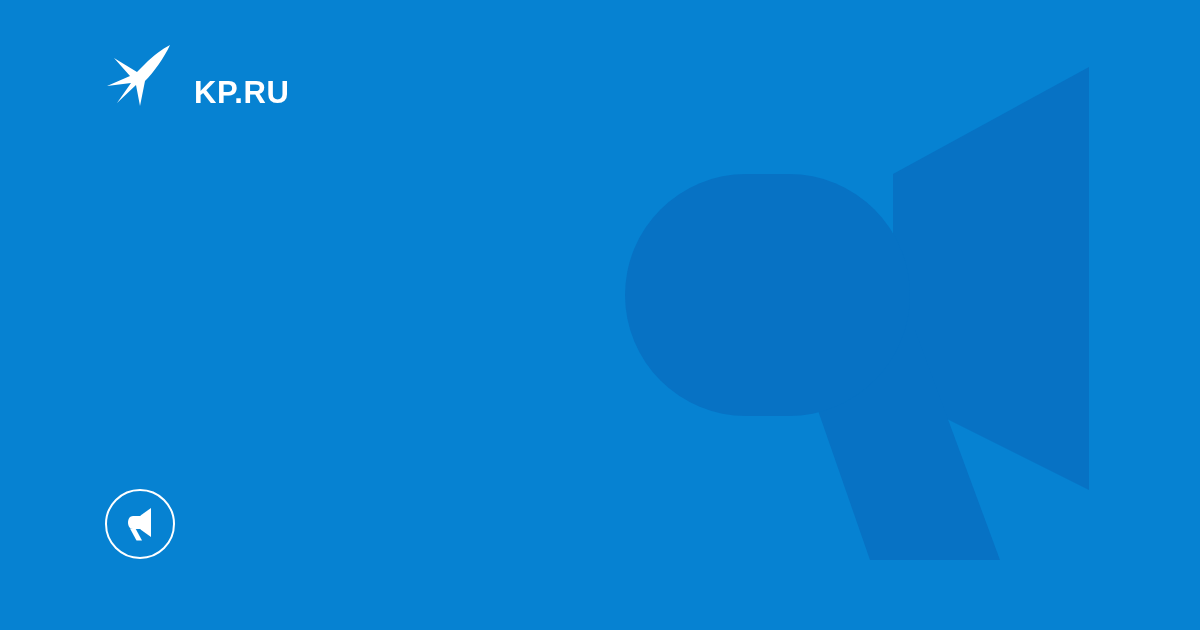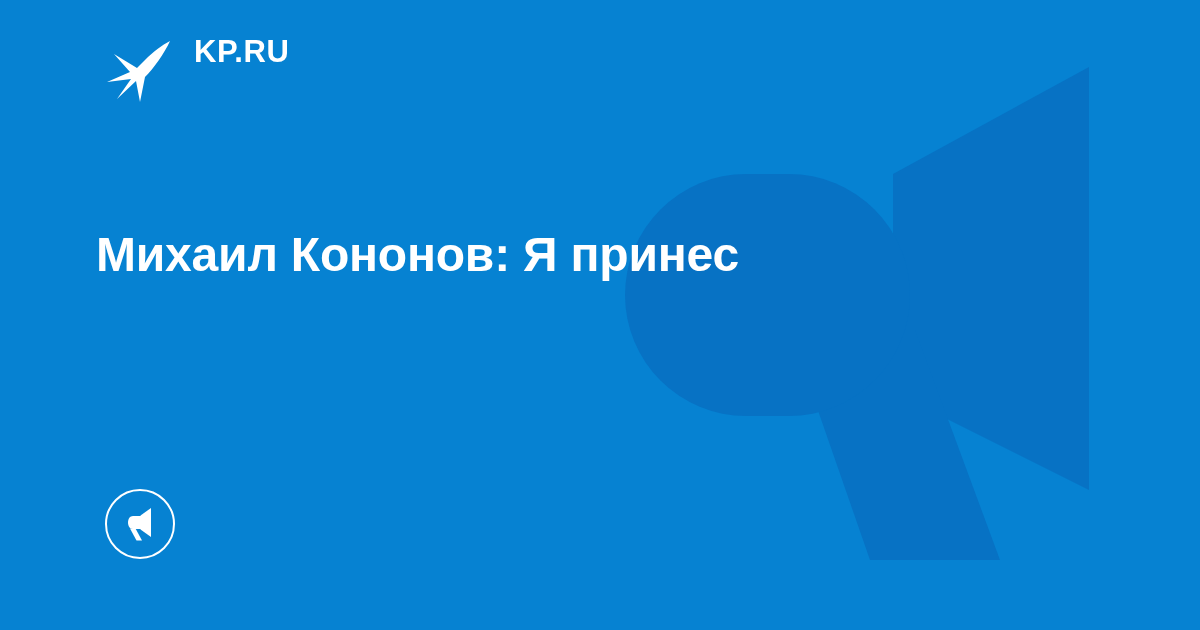--- a/index.html
+++ b/index.html
@@ -26,21 +26,21 @@
     height: 630px;
     pointer-events: none;
   }
 
   
   .brand {
     position: absolute;
     left: 104px;
     top: 36px;
     display: flex;
-    align-items: flex-start;
+    align-items: flex-end;
     height: 72px;
   }
   .brand-bird {
     width: 68px;
     height: 68px;
     display: block;
     flex: 0 0 auto;
   }
   .brand-name {
     margin-left: 22px;
@@ -101,21 +101,20 @@
   </svg>
 
   <div class="brand">
     <svg class="brand-bird" viewBox="0 0 68 68" aria-hidden="true">
       <path fill="#ffffff" d="M66 5 C58 9 49 16 41 24 L33 32 L10 18 L26 36 L3 46 L27 43 L13 63 L32 45 L36 66 L41 41 C50 32 60 18 66 5 Z"></path>
     </svg>
     <span class="brand-name">KP.RU</span>
   </div>
 
   <h1 class="headline">
-    <span>Михаил Кононов: Я принес</span>
     <br>
   </h1>
 
   <div class="badge">
     <svg class="badge-icon" viewBox="0 0 40 40" aria-hidden="true">
       <path fill="#ffffff" d="M31 4 L31 33 L20.5 25.5 L20.5 11.5 Z"></path>
       <path fill="#ffffff" d="M13 12 L21 12 L21 25 L13 25 C10 25 8 22.2 8 18.5 C8 14.8 10 12 13 12 Z"></path>
       <path fill="#ffffff" d="M10 24.5 L15.5 24.5 L22 36.5 L16.5 36.5 Z"></path>
     </svg>
   </div>

